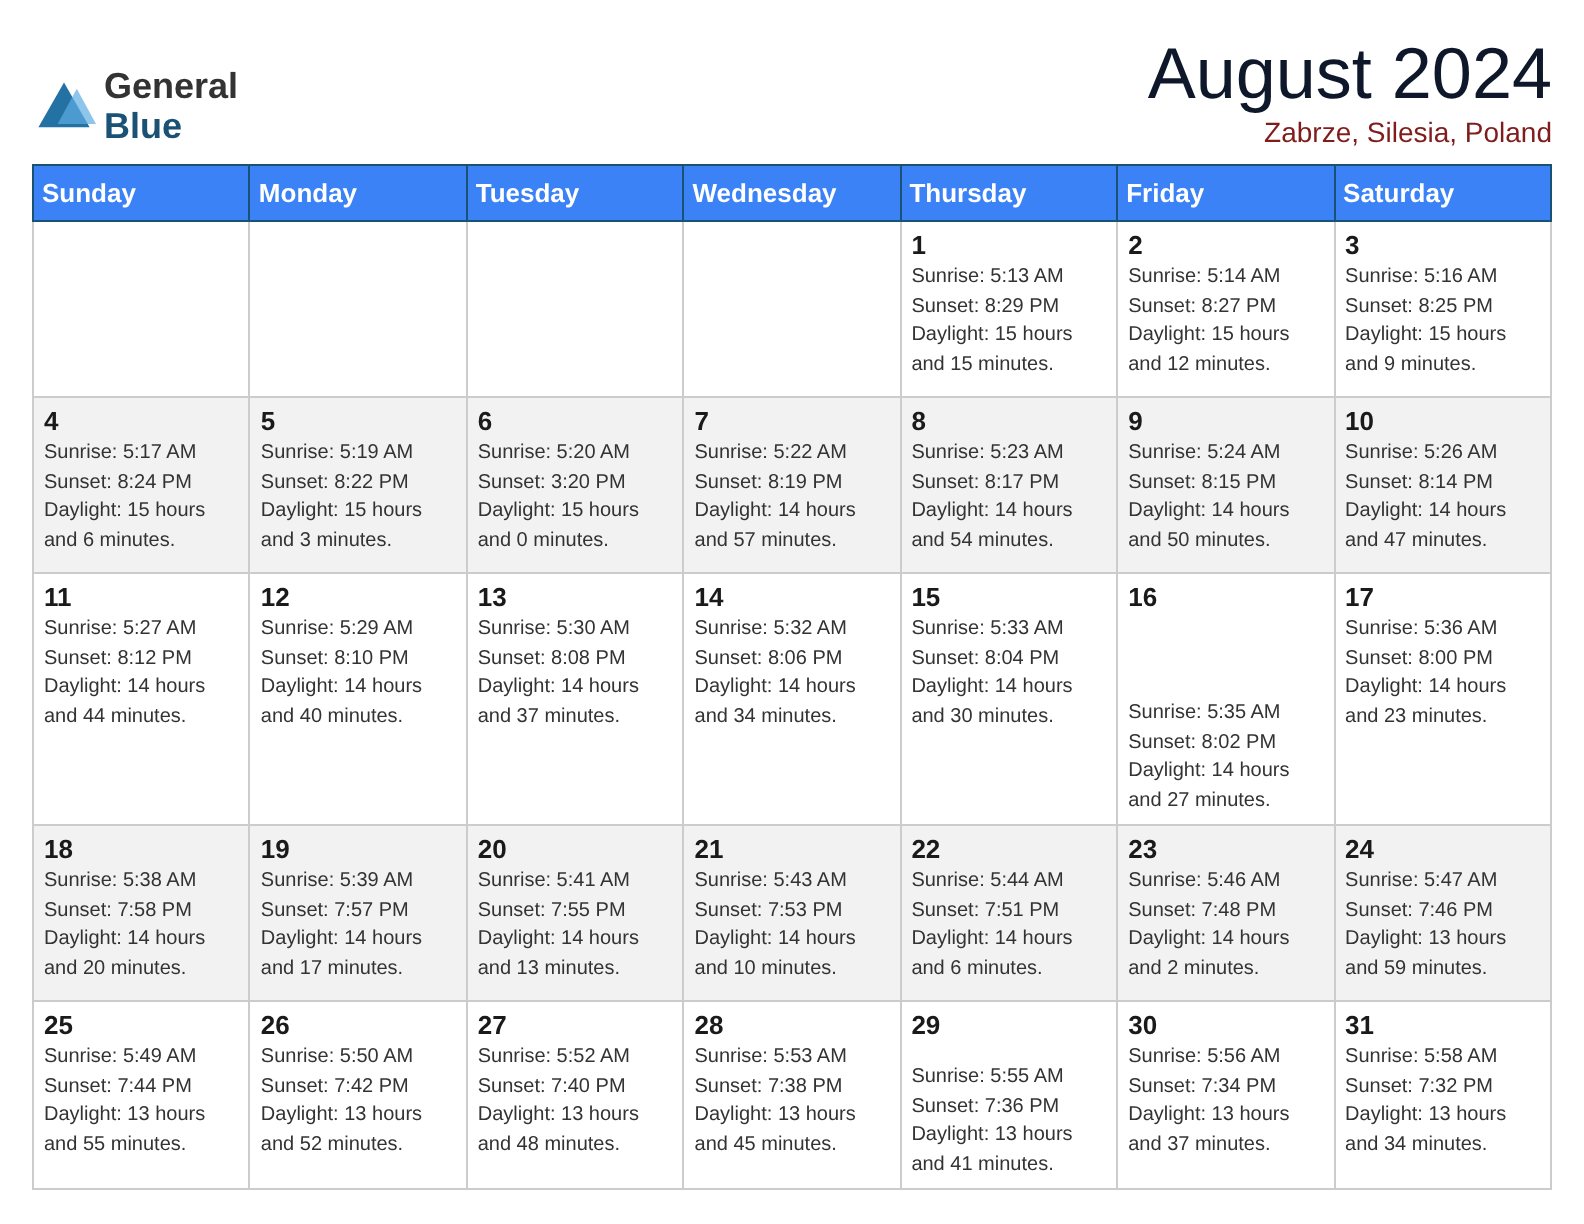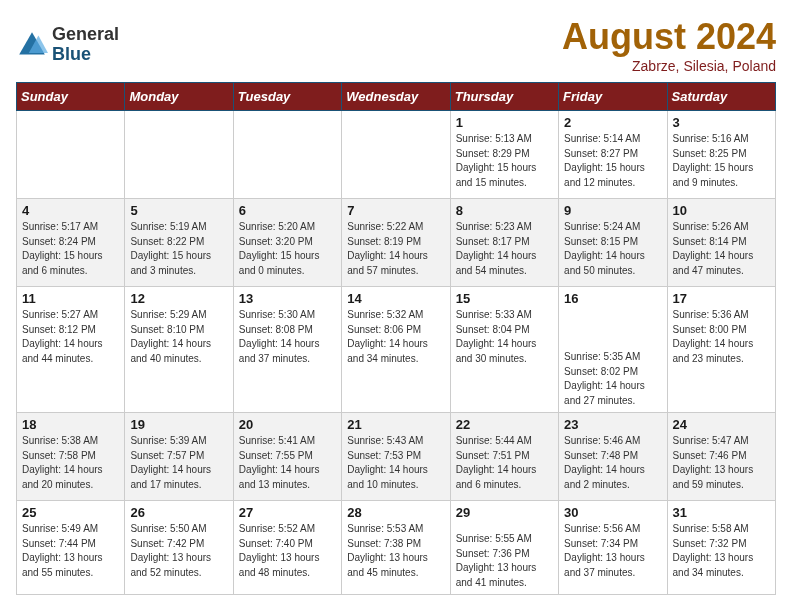--- a/index.html
+++ b/index.html
@@ -6,21 +6,21 @@
     body {
       font-family: Arial, sans-serif;
       background: #fff;
       width: 792px;
       min-height: 612px;
       padding: 16px;
     }
     .header {
       display: flex;
       justify-content: space-between;
-      align-items: center;
+      align-items: flex-end;
       margin-bottom: 8px;
     }
     .logo {
       display: flex;
       align-items: center;
       gap: 4px;
     }
     .logo-text {
       font-size: 18px;
       font-weight: bold;
@@ -30,35 +30,34 @@
     .logo-blue { color: #1a5276; }
     .logo-icon {
       width: 32px;
       height: 32px;
     }
     .title-block {
       text-align: right;
     }
     .month-title {
       font-size: 36px;
-      font-weight: bold;
-      color: #a16207;
+      font-weight: normal;
+      color: #0f172a;
     }
     .location {
       font-size: 14px;
       color: #7f1d1d;
     }
     table {
       width: 100%;
       border-collapse: collapse;
     }
     thead tr {
-      background: #7f1d1d;
+      background: #3b82f6;
       color: white;
-      font-style: italic;
     }
     thead th {
       padding: 6px 4px;
       font-size: 13px;
       font-weight: bold;
       text-align: left;
       border: 1px solid #1a5276;
     }
     tbody tr {
       vertical-align: top;

